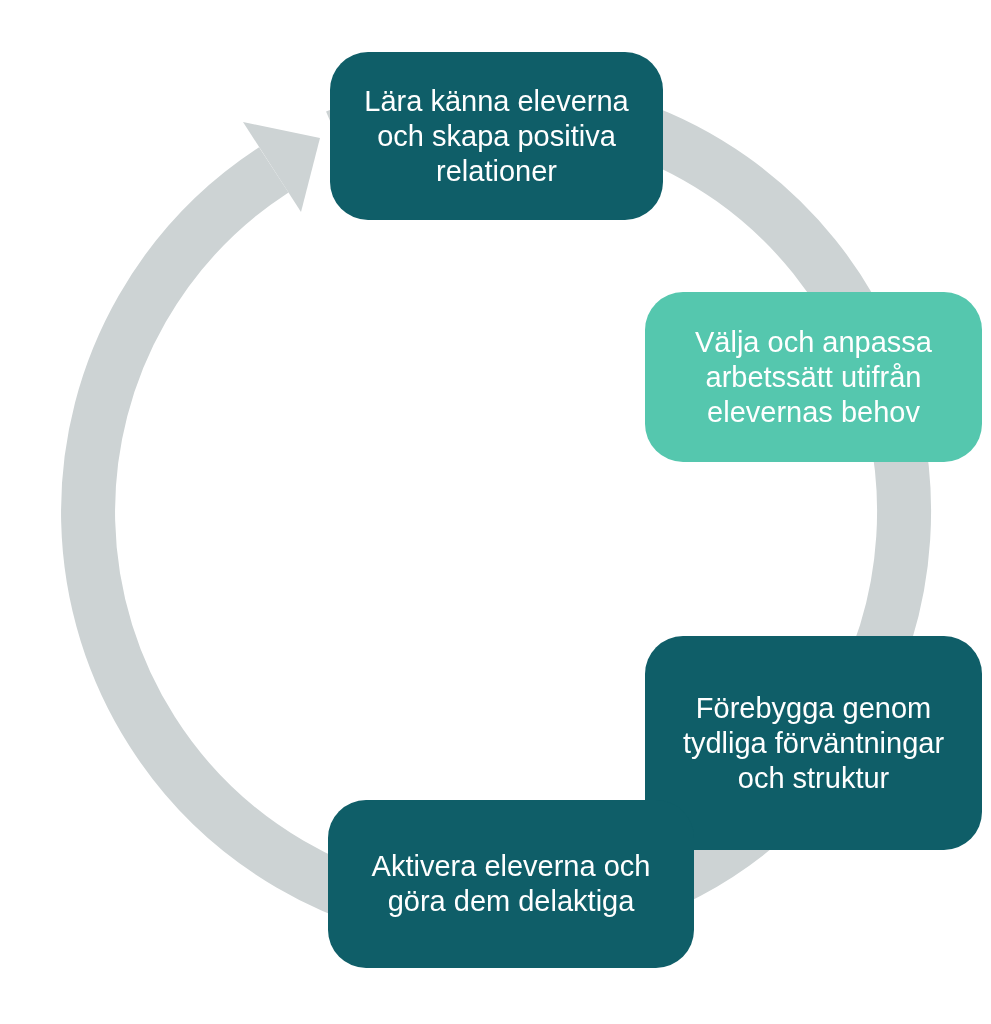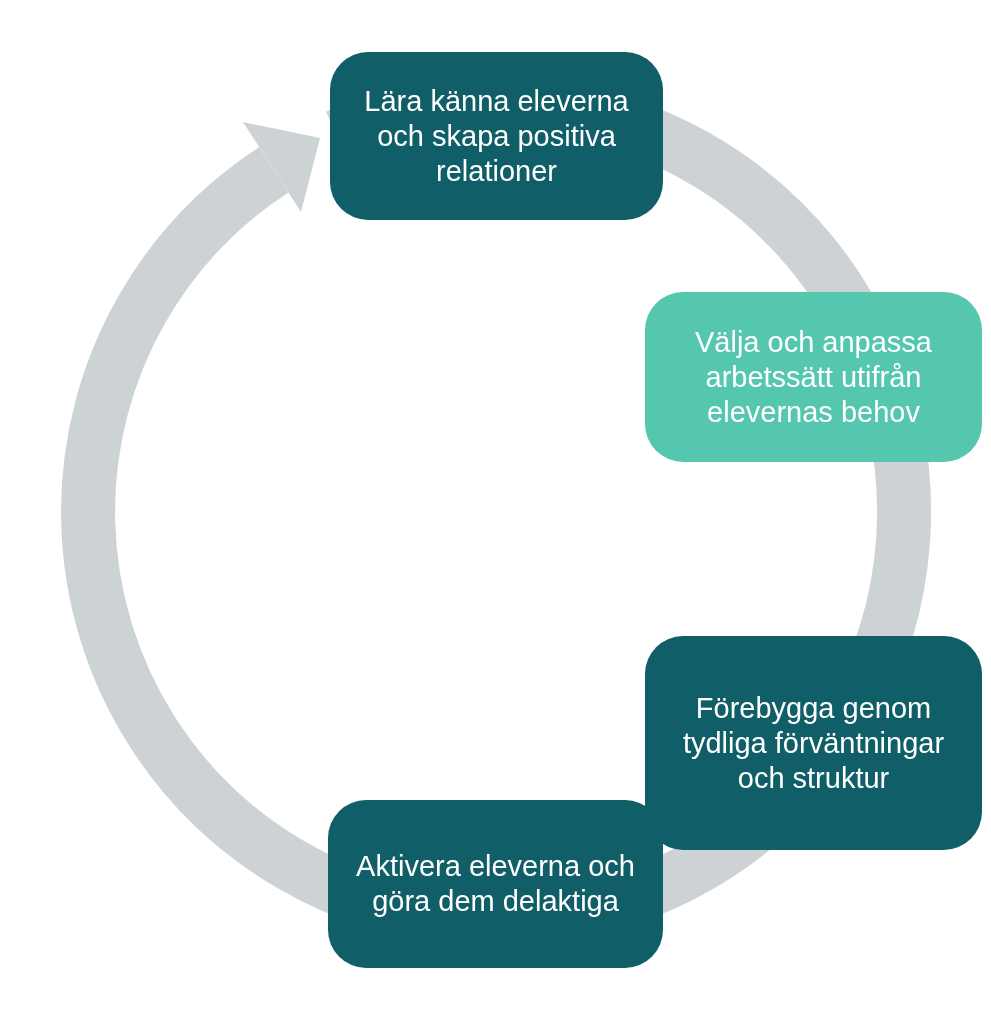--- a/index.html
+++ b/index.html
@@ -32,21 +32,21 @@
     line-height: 35px;
     white-space: pre-line;
     z-index: 2;
   }
   .step.dark { background: var(--dark, #0f5e68); }
   .step.mint { background: var(--mint, #55c7ae); }
 
   #step-top         { left: 330px; top: 52px;  width: 333px; height: 168px; }
   #step-upper-right { left: 645px; top: 292px; width: 337px; height: 170px; }
   #step-lower-right { left: 645px; top: 612px; width: 337px; height: 214px; margin-top: 24px; }
-  #step-bottom      { left: 328px; top: 800px; width: 335px; height: 168px; }
+  #step-bottom      { left: 328px; top: 800px; width: 366px; height: 168px; }
   #step-lower-left  { left: 8px;   top: 612px; width: 332px; height: 169px; }
   #step-upper-left  { left: 8px;   top: 282px; width: 332px; height: 173px; }
 </style>
 </head>
 <body>
 
 <div class="canvas">
 
   <svg class="ring-svg" width="991" height="1024" viewBox="0 0 991 1024">
     <path d="M 273.8 169.8 A 408 408 0 1 0 336.6 136.4" fill="none" stroke-width="54" stroke="#cdd3d4"></path>

